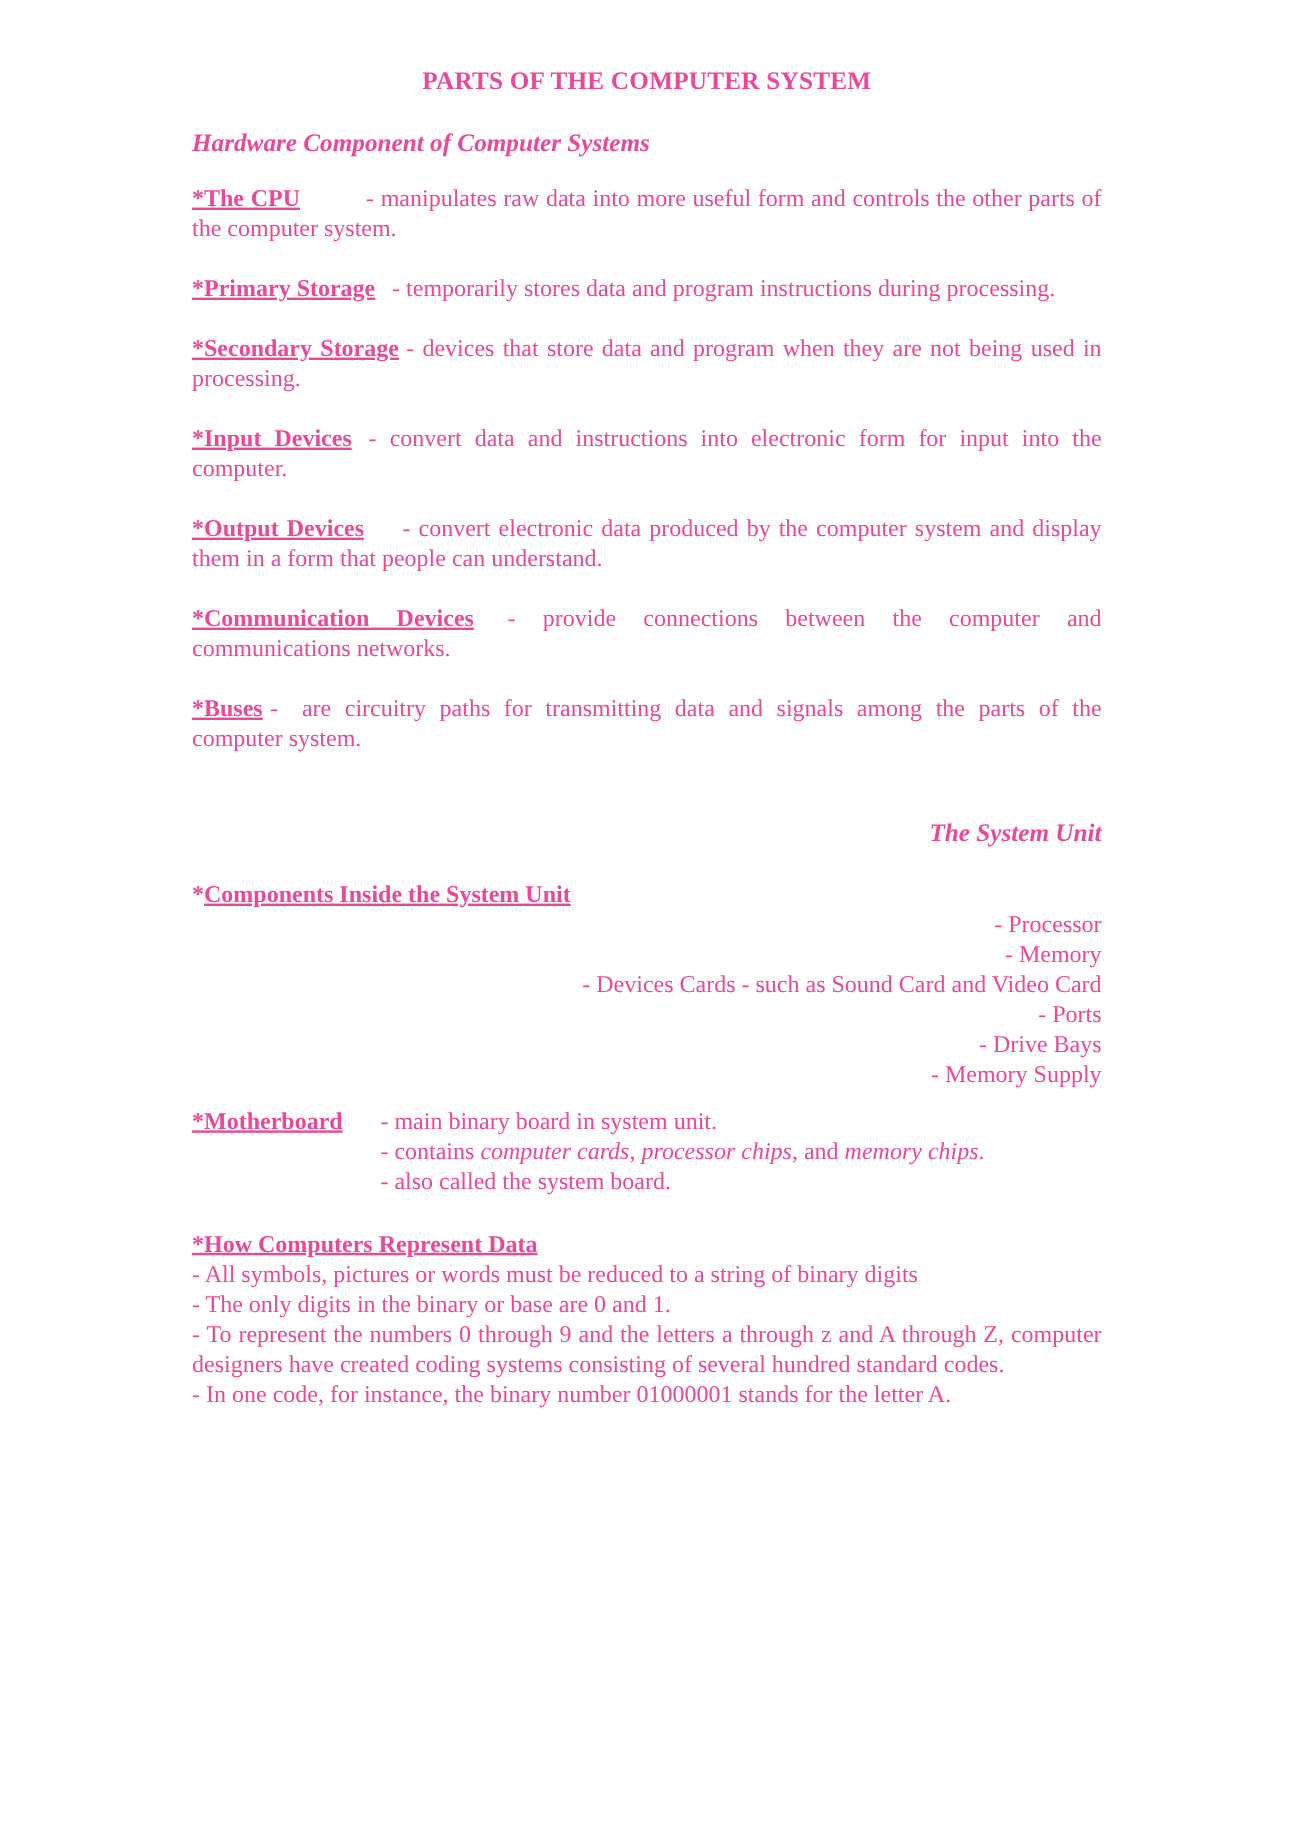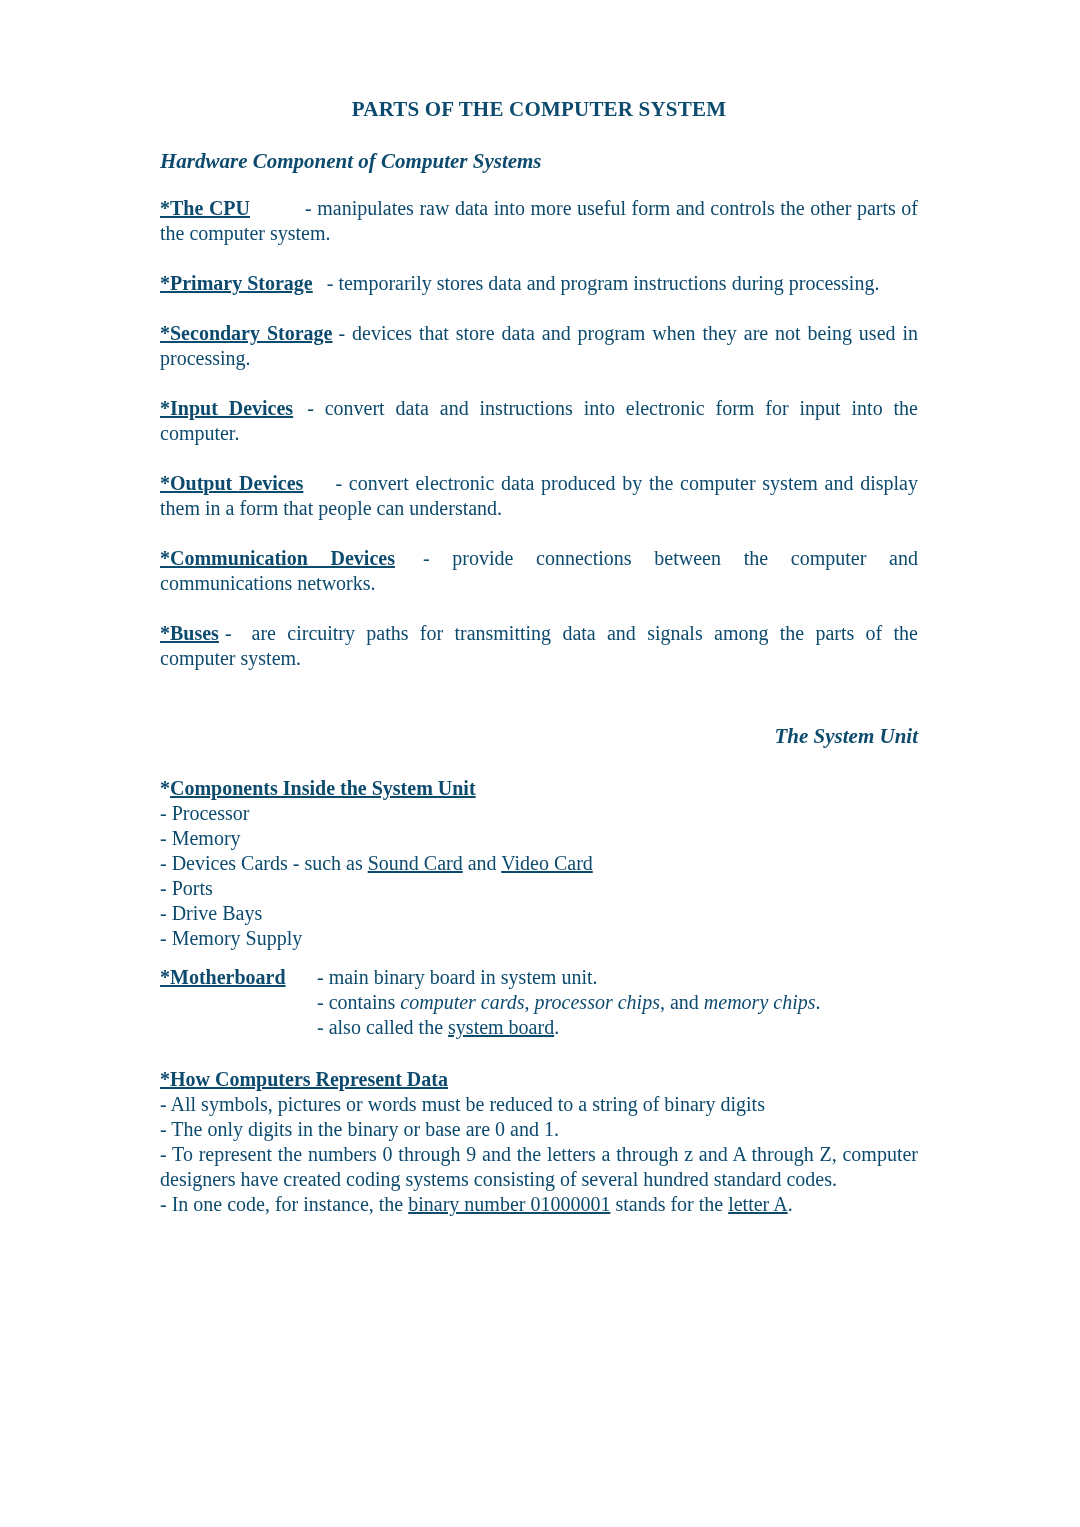--- a/index.html
+++ b/index.html
@@ -3,25 +3,25 @@
 <meta charset="utf-8">
 <style>
   * { margin: 0; padding: 0; box-sizing: border-box; }
   html, body { background: #ffffff; }
   .page {
     position: relative;
     width: 1080px;
     height: 1527px;
     margin: 0 auto;
     background: #ffffff;
-    color: #0c4a6e;
+    color: #ec4899;
     font-family: "Liberation Serif", "DejaVu Serif", serif;
     font-size: 20px;
     line-height: 25px;
-    padding: 97px 162px 0 160px;
+    padding: 55px 162px 0 160px;
     overflow: hidden;
   }
   .doc-title {
     text-align: center;
     font-weight: bold;
     font-size: 21px;
     line-height: 25px;
     margin-bottom: 27px;
     letter-spacing: 0.2px;
   }
@@ -52,22 +52,22 @@
     text-align: right;
     font-weight: bold;
     font-style: italic;
     font-size: 21px;
     line-height: 25px;
     margin-top: 53px;
     margin-bottom: 27px;
   }
   .comp-heading { line-height: 25px; }
   .star-bold { font-weight: bold; }
-  .list-line { line-height: 25px; }
-  .u { text-decoration: underline; }
+  .list-line { line-height: 25px; text-align: right; }
+  .u { }
   .it { font-style: italic; }
   .hang {
     position: relative;
     padding-left: 157px;
     margin-top: 14px;
   }
   .hang .mb-term {
     position: absolute;
     left: 0;
     top: 0;

